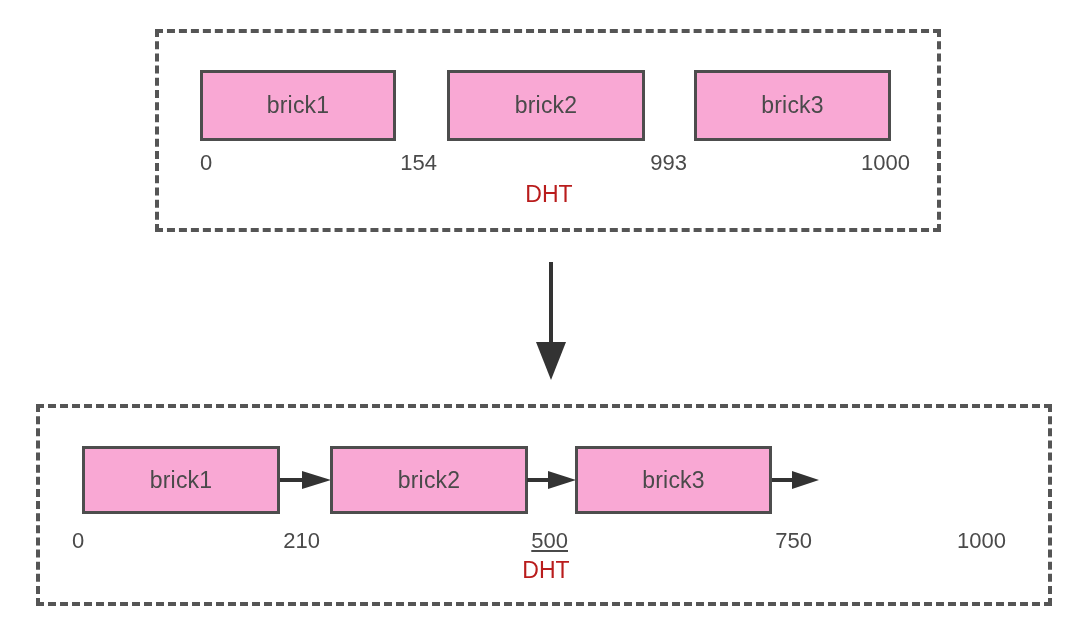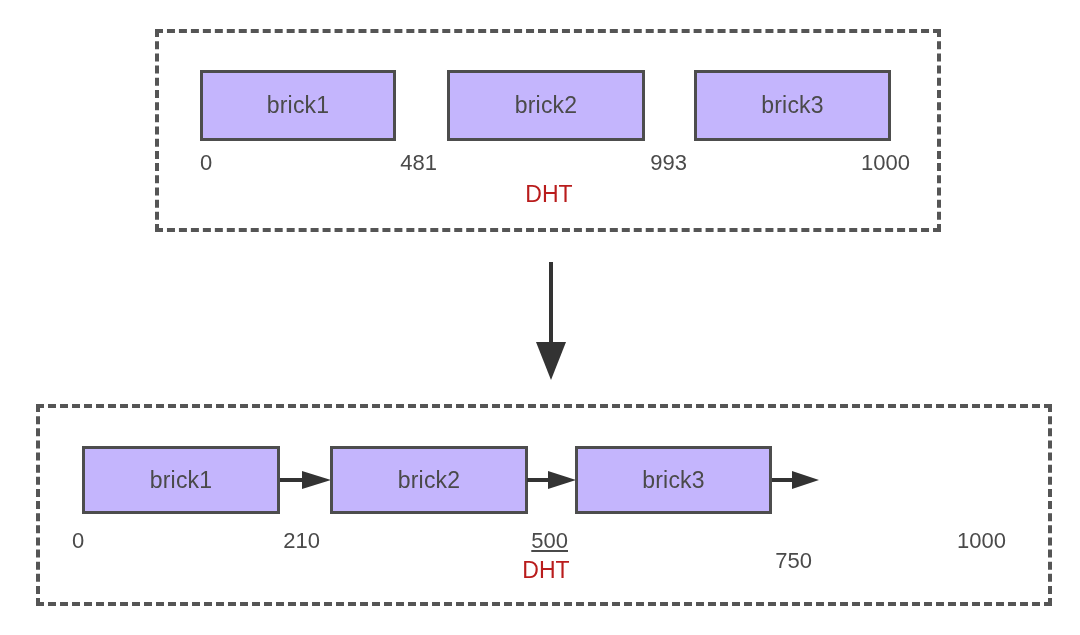--- a/index.html
+++ b/index.html
@@ -39,21 +39,21 @@
     top: 404px;
     width: 1016px;
     height: 202px;
   }
 
   
   .brick {
     position: absolute;
     box-sizing: border-box;
     border: 3px solid #4d4d4d;
-    background: #c4b5fd;
+    background: #f9a8d4;
     display: flex;
     align-items: center;
     justify-content: center;
     font-size: 23px;
     color: #4a4a4a;
     letter-spacing: 0.2px;
     white-space: nowrap;
   }
   .brick.shaded {
     background: #e4e4e4;
@@ -123,21 +123,21 @@
     <span>brick1</span>
   </div>
   <div class="brick" id="brick-top-2">
     <span>brick2</span>
   </div>
   <div class="brick" id="brick-top-3">
     <span>brick3</span>
   </div>
 
   <div class="tick-label align-left" style="left:200px; top:150px;">0</div>
-  <div class="tick-label align-right" style="left:437px; top:150px;">481</div>
+  <div class="tick-label align-right" style="left:437px; top:150px;">154</div>
   <div class="tick-label align-right" style="left:687px; top:150px;">993</div>
   <div class="tick-label align-right" style="left:910px; top:150px;">1000</div>
 
   <div class="dht-caption" id="dht-caption-before">DHT</div>
 
   <div id="transition-arrow">
     <svg width="38" height="118" viewBox="0 0 38 118" xmlns="http://www.w3.org/2000/svg">
       <line x1="19" y1="0" x2="19" y2="86" stroke="#333333" stroke-width="4"></line>
       <polygon points="4,80 34,80 19,118" fill="#333333"></polygon>
     </svg>
@@ -172,18 +172,18 @@
     <svg width="47" height="18" viewBox="0 0 47 18" xmlns="http://www.w3.org/2000/svg">
       <line x1="0" y1="9" x2="24" y2="9" stroke="#333333" stroke-width="4"></line>
       <polygon points="20,0 47,9 20,18" fill="#333333"></polygon>
     </svg>
   </div>
 
 
   <div class="tick-label align-left" style="left:72px;  top:528px;">0</div>
   <div class="tick-label align-right" style="left:320px; top:528px;">210</div>
   <div class="tick-label align-right" style="left:568px; top:528px;text-decoration:underline;">500</div>
-  <div class="tick-label align-right" style="left:812px; top:528px;margin-top:20px;">750</div>
+  <div class="tick-label align-right" style="left:812px; top:528px;">750</div>
   <div class="tick-label align-right" style="left:1006px;top:528px;">1000</div>
 
   <div class="dht-caption" id="dht-caption-after">DHT</div>
 
 </div>
 
 </body></html>

